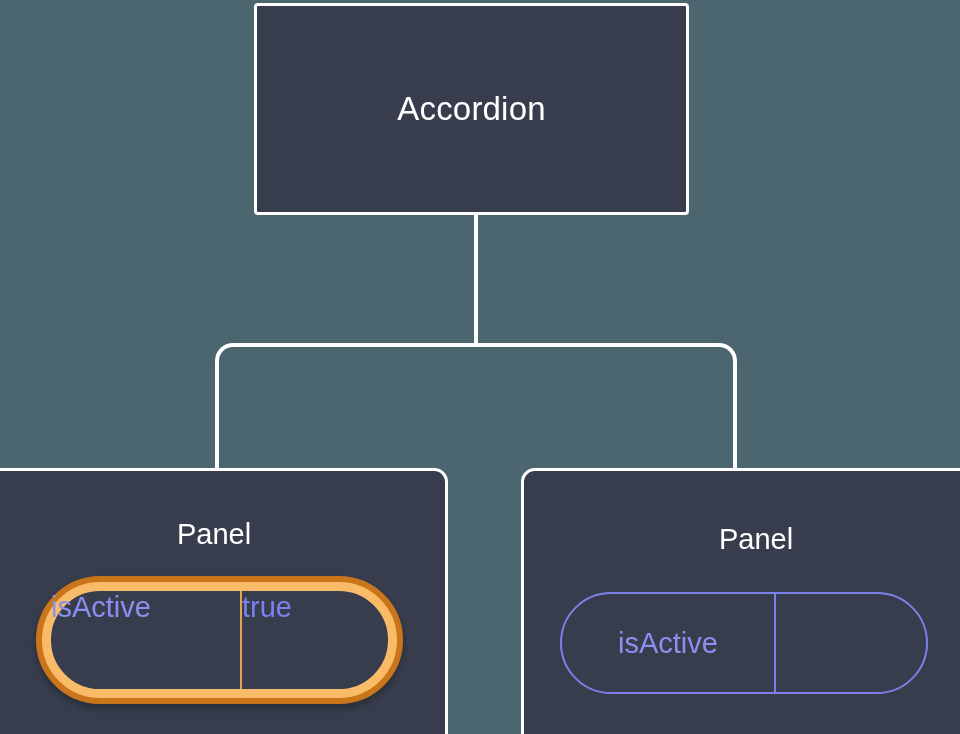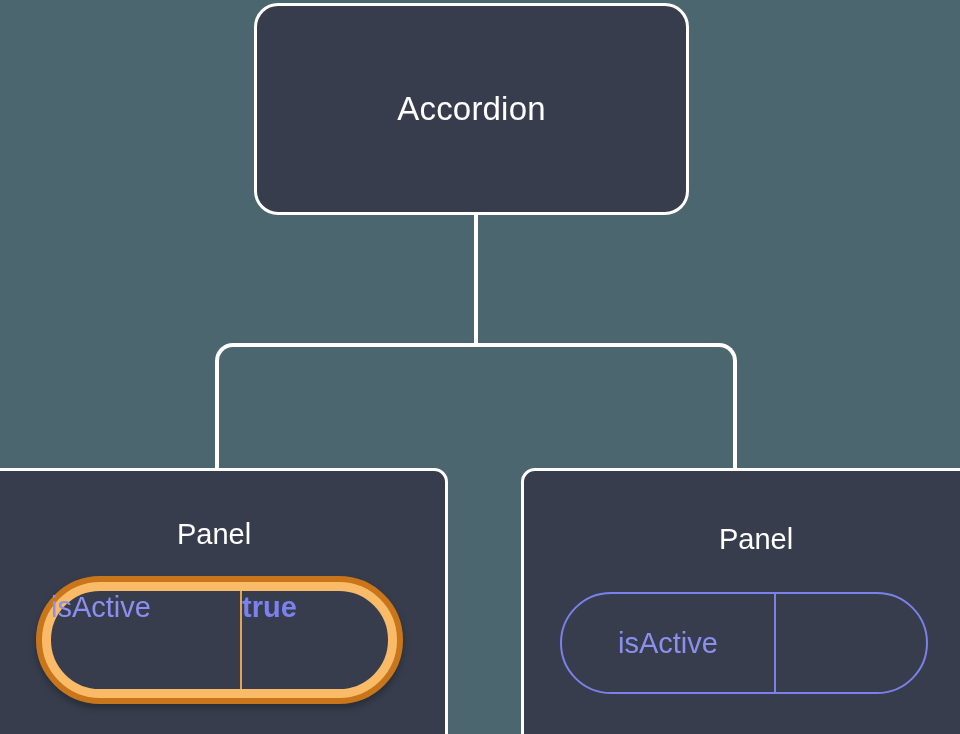--- a/index.html
+++ b/index.html
@@ -42,21 +42,21 @@
     border-top-left-radius: 18px;
     border-top-right-radius: 18px;
     box-sizing: border-box;
   }
 
   
   .node-card {
     position: absolute;
     background: #373d4d;
     border: 3px solid #ffffff;
-    border-radius: 24px;
+    border-radius: 4px;
     box-sizing: border-box;
   }
   #node-accordion {
     left: 254px;
     top: 3px;
     width: 435px;
     height: 212px;
     display: flex;
     align-items: center;
     justify-content: center;
@@ -170,21 +170,21 @@
   #pill-left-inner .pill-key {
     width: 189px;
     font-size: 29px;
     color: #8b8ff0;
     border-right: 2px solid #e2a martin;
     border-right: 2px solid #e2a44f;
   }
   #pill-left-inner .pill-val {
     flex: 1;
     font-size: 29px;
-    font-weight: bold;
+    font-weight: normal;
     color: #7b81ee;
   }
 </style>
 </head>
 <body>
 
 <div id="stage">
 
   <div class="connector-stem" id="stem-vertical"></div>
   <div id="bracket"></div>

